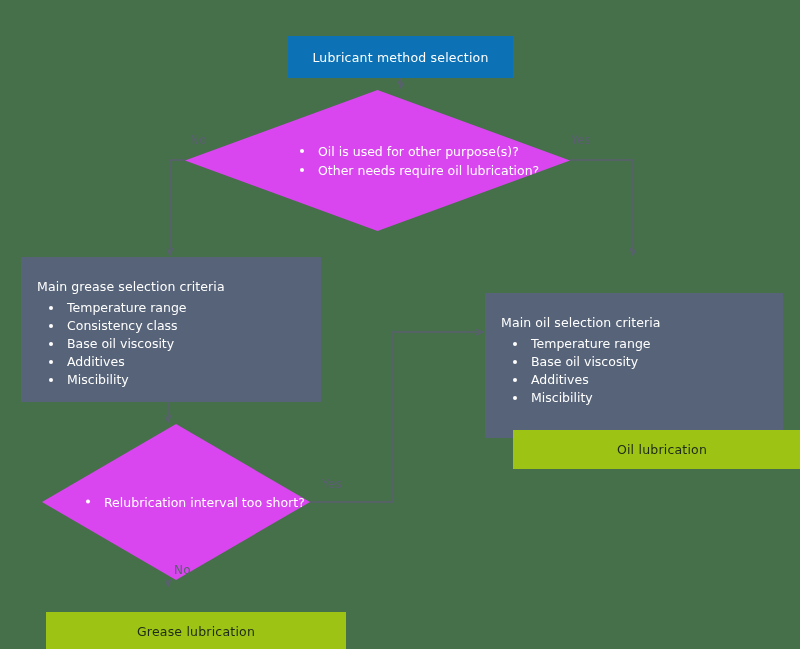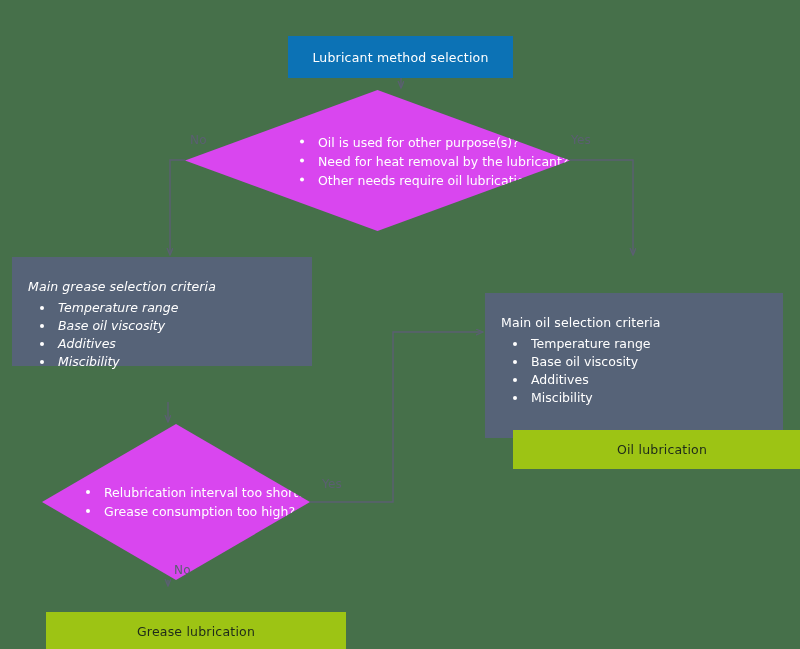--- a/index.html
+++ b/index.html
@@ -128,33 +128,33 @@
   </svg>
 
   <div class="node box-blue" id="start-node" style="left:288px;top:20px;width:225px;height:42px;margin-top:16px;">
     <span>Lubricant method selection</span>
   </div>
 
   <div class="diamond" id="diamond-main">
     <div class="dtext">
       <ul class="crit-list">
         <li>Oil is used for other purpose(s)?</li>
-        <li>Need for heat removal by the lubricant?</li>
         <li>Other needs require oil lubrication?</li>
       </ul>
     </div>
   </div>
 
   <span class="edge-label" style="left:190px;top:133px;">No</span>
   <span class="edge-label" style="left:571px;top:133px;">Yes</span>
 
-  <div class="node box-slate" id="grease-criteria" style="left:12px;top:257px;width:300px;height:109px;font-style:italic;">
+  <div class="node box-slate" id="grease-criteria" style="left:21px;top:257px;width:300px;height:145px;">
     <p class="heading">Main grease selection criteria</p>
     <ul class="crit-list">
       <li>Temperature range</li>
+      <li>Consistency class</li>
       <li>Base oil viscosity</li>
       <li>Additives</li>
       <li>Miscibility</li>
     </ul>
   </div>
 
   <div class="node box-slate" id="oil-criteria" style="left:485px;top:257px;width:298px;height:145px;margin-top:36px;">
     <p class="heading">Main oil selection criteria</p>
     <ul class="crit-list">
       <li>Temperature range</li>
@@ -165,21 +165,20 @@
   </div>
 
   <div class="node box-green" id="result-oil" style="left:485px;top:430px;width:298px;height:39px;">
     <span>Oil lubrication</span>
   </div>
 
   <div class="diamond" id="diamond-grease">
     <div class="dtext">
       <ul class="crit-list">
         <li>Relubrication interval too short?</li>
-        <li>Grease consumption too high?</li>
       </ul>
     </div>
   </div>
 
   <span class="edge-label" style="left:322px;top:477px;">Yes</span>
   <span class="edge-label" style="left:174px;top:563px;">No</span>
 
   <div class="node box-green" id="result-grease" style="left:18px;top:612px;width:300px;height:39px;">
     <span>Grease lubrication</span>
   </div>

